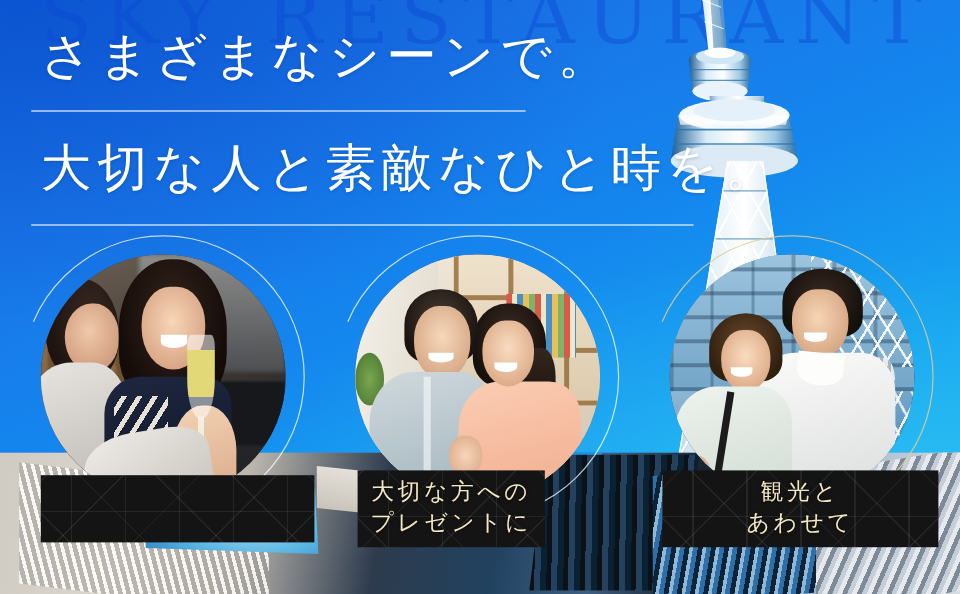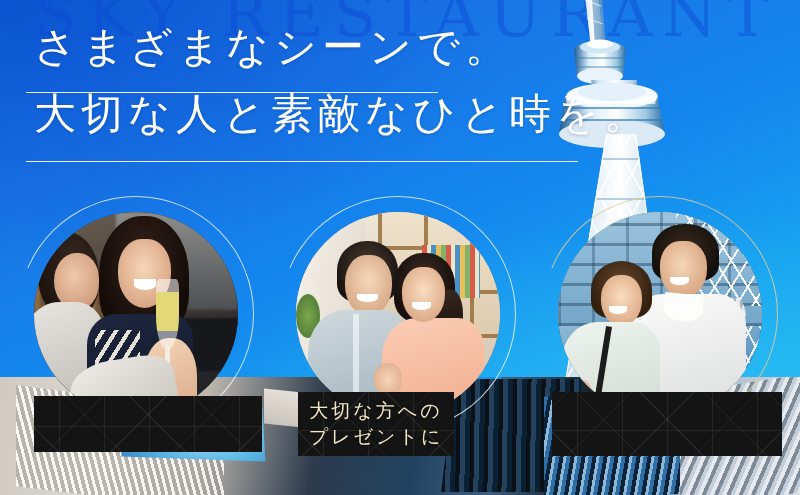--- a/index.html
+++ b/index.html
@@ -122,21 +122,21 @@
   }
   .hl-line {
     color: #ffffff;
     font-size: 42px;
     line-height: 1.0;
     letter-spacing: 5px;
     white-space: nowrap;
     text-shadow: 0 1px 3px rgba(0,40,100,0.25);
   }
   .hl-line-1 { margin-left: 8px; }
-  .hl-line-2 { margin-left: 8px; }
+  .hl-line-2 { margin-left: 8px; margin-top: 26px; }
 
   .rule {
     height: 1px;
     background: rgba(255,255,255,0.92);
     margin: 0;
   }
   .rule-1 { width: 412px; margin-top: 24px; }
   .rule-2 { width: 552px; margin-top: 26px; }
 
   
@@ -550,17 +550,19 @@
         <div class="ph-layer p3-collarM"></div>
         <div class="ph-layer p3-hairF"></div>
         <div class="ph-layer p3-faceF"></div>
         <div class="ph-layer p3-smileF"></div>
         <div class="ph-layer p3-topF"></div>
         <div class="ph-layer p3-strap"></div>
         <div class="ph-layer p3-handF"></div>
       </div>
       <div class="plate">
         <div class="plate-pattern"></div>
+        <div class="plate-text">観光と
+あわせて</div>
       </div>
     </div>
 
   </div>
 </div>
 
 </body></html>

